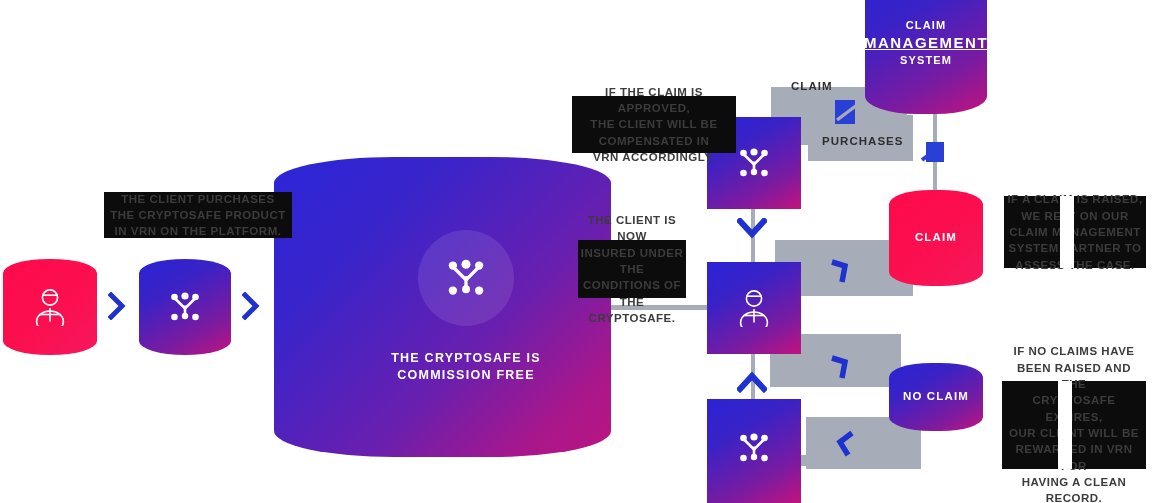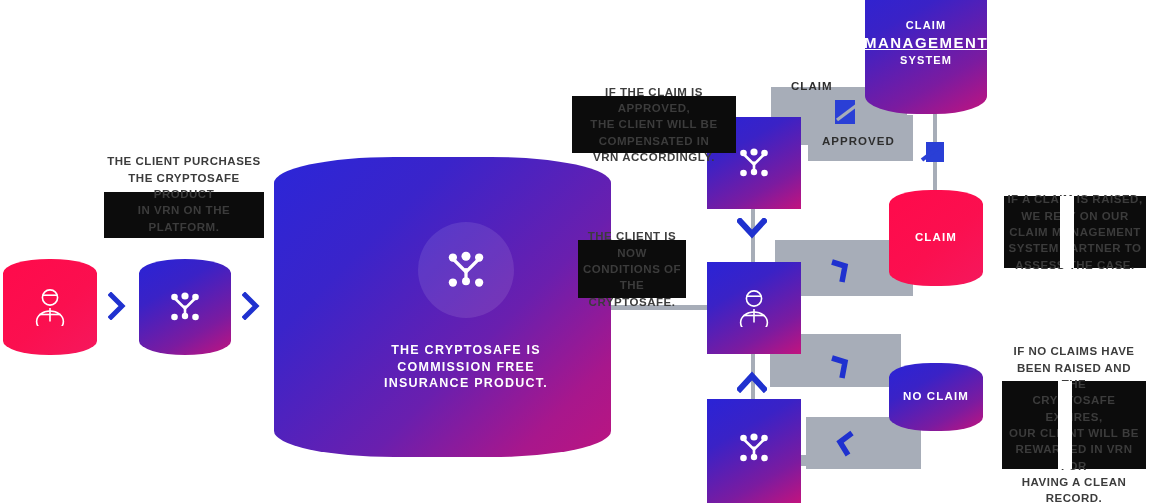--- a/index.html
+++ b/index.html
@@ -156,21 +156,20 @@
           <circle cx="5.5" cy="26" r="3.3"></circle>
           <circle cx="26.5" cy="26" r="3.3"></circle>
           <circle cx="16" cy="25" r="3.2"></circle>
           <path d="M5.5 7 L16 17.5 L26.5 7" stroke="#ffffff" stroke-width="2.6" fill="none"></path>
           <path d="M16 14.5 L16 25" stroke="#ffffff" stroke-width="2.6" fill="none"></path>
         </svg>
       </span>
     </div>
     <div class="label" style="font-size:12.5px;">THE CRYPTOSAFE IS</div>
     <div class="label" style="font-size:12.5px;">COMMISSION FREE</div>
-    <div class="label" style="font-size:12.5px;">INSURANCE PRODUCT.</div>
   </div>
 
   <div class="card grad-bm" style="left:707px;top:117px;width:94px;height:92px;">
     <span class="logo">
       <svg width="32" height="32" viewBox="0 0 32 32" fill="#ffffff">
         <circle cx="5.5" cy="6" r="3.3"></circle>
           <circle cx="16" cy="5" r="3.6"></circle>
           <circle cx="26.5" cy="6" r="3.3"></circle>
         <circle cx="5.5" cy="26" r="3.3"></circle>
           <circle cx="26.5" cy="26" r="3.3"></circle>
@@ -246,56 +245,57 @@
     </svg>
   </div>
 
   <div class="barrow" style="left:834px;top:430px;">
     <svg width="24" height="28" viewBox="0 0 24 28">
       <path d="M18 3 L6 12 L14 25" stroke="#1f31cf" stroke-width="5.5" fill="none" stroke-linejoin="miter" stroke-linecap="butt"></path>
     </svg>
   </div>
 
   <div style="position:absolute;left:791px;top:80px;font-size:11.5px;font-weight:700;color:#2e2e2e;letter-spacing:.09em;">CLAIM</div>
-  <div style="position:absolute;left:822px;top:135px;font-size:11.5px;font-weight:700;color:#2e2e2e;letter-spacing:.09em;">APPROVED</div>
+  <div style="position:absolute;left:822px;top:135px;font-size:11.5px;font-weight:700;color:#2e2e2e;letter-spacing:.09em;">PURCHASES</div>
 
   <div class="card grad-bm" style="left:865px;top:-28px;width:122px;height:142px;border-radius:52px / 18px;">
     <div class="label" style="font-size:11px;">CLAIM</div>
     <div class="label" style="font-size:15px;text-decoration:underline;">MANAGEMENT</div>
     <div class="label" style="font-size:11px;">SYSTEM</div>
   </div>
 
   <div class="card grad-red" style="left:889px;top:190px;width:94px;height:96px;border-radius:42px / 14px;">
     <div class="label" style="font-size:11.5px;">CLAIM</div>
   </div>
 
   <div class="card grad-bm" style="left:889px;top:363px;width:94px;height:68px;border-radius:42px / 14px;">
     <div class="label" style="font-size:11.5px;">NO CLAIM</div>
   </div>
 
-  <div class="note" style="left:104px;top:192px;width:160px;height:46px;align-items:flex-end;">
+  <div class="note" style="left:104px;top:192px;width:188px;height:46px;">
     <span>
       <span>THE CLIENT PURCHASES</span>
       <span>THE CRYPTOSAFE  PRODUCT</span>
       <span>IN VRN ON THE PLATFORM.</span>
     </span>
   </div>
 
   <div class="note" style="left:559px;top:96px;width:164px;height:57px;margin-left:13px;">
     <span>
       <span>IF THE CLAIM IS APPROVED,</span>
       <span>THE CLIENT WILL BE</span>
       <span>COMPENSATED IN</span>
       <span>VRN ACCORDINGLY.</span>
     </span>
   </div>
 
   <div class="note" style="left:578px;top:240px;width:108px;height:58px;">
     <span>
       <span>THE CLIENT IS NOW</span>
+      <span>INSURED UNDER THE</span>
       <span>CONDITIONS OF THE</span>
       <span>CRYPTOSAFE.</span>
     </span>
   </div>
 
   <div class="note" style="left:1004px;top:196px;width:142px;height:72px;">
     <span>
       <span>IF A CLAIM IS RAISED,</span>
       <span>WE RELY ON OUR</span>
       <span>CLAIM MANAGEMENT</span>

